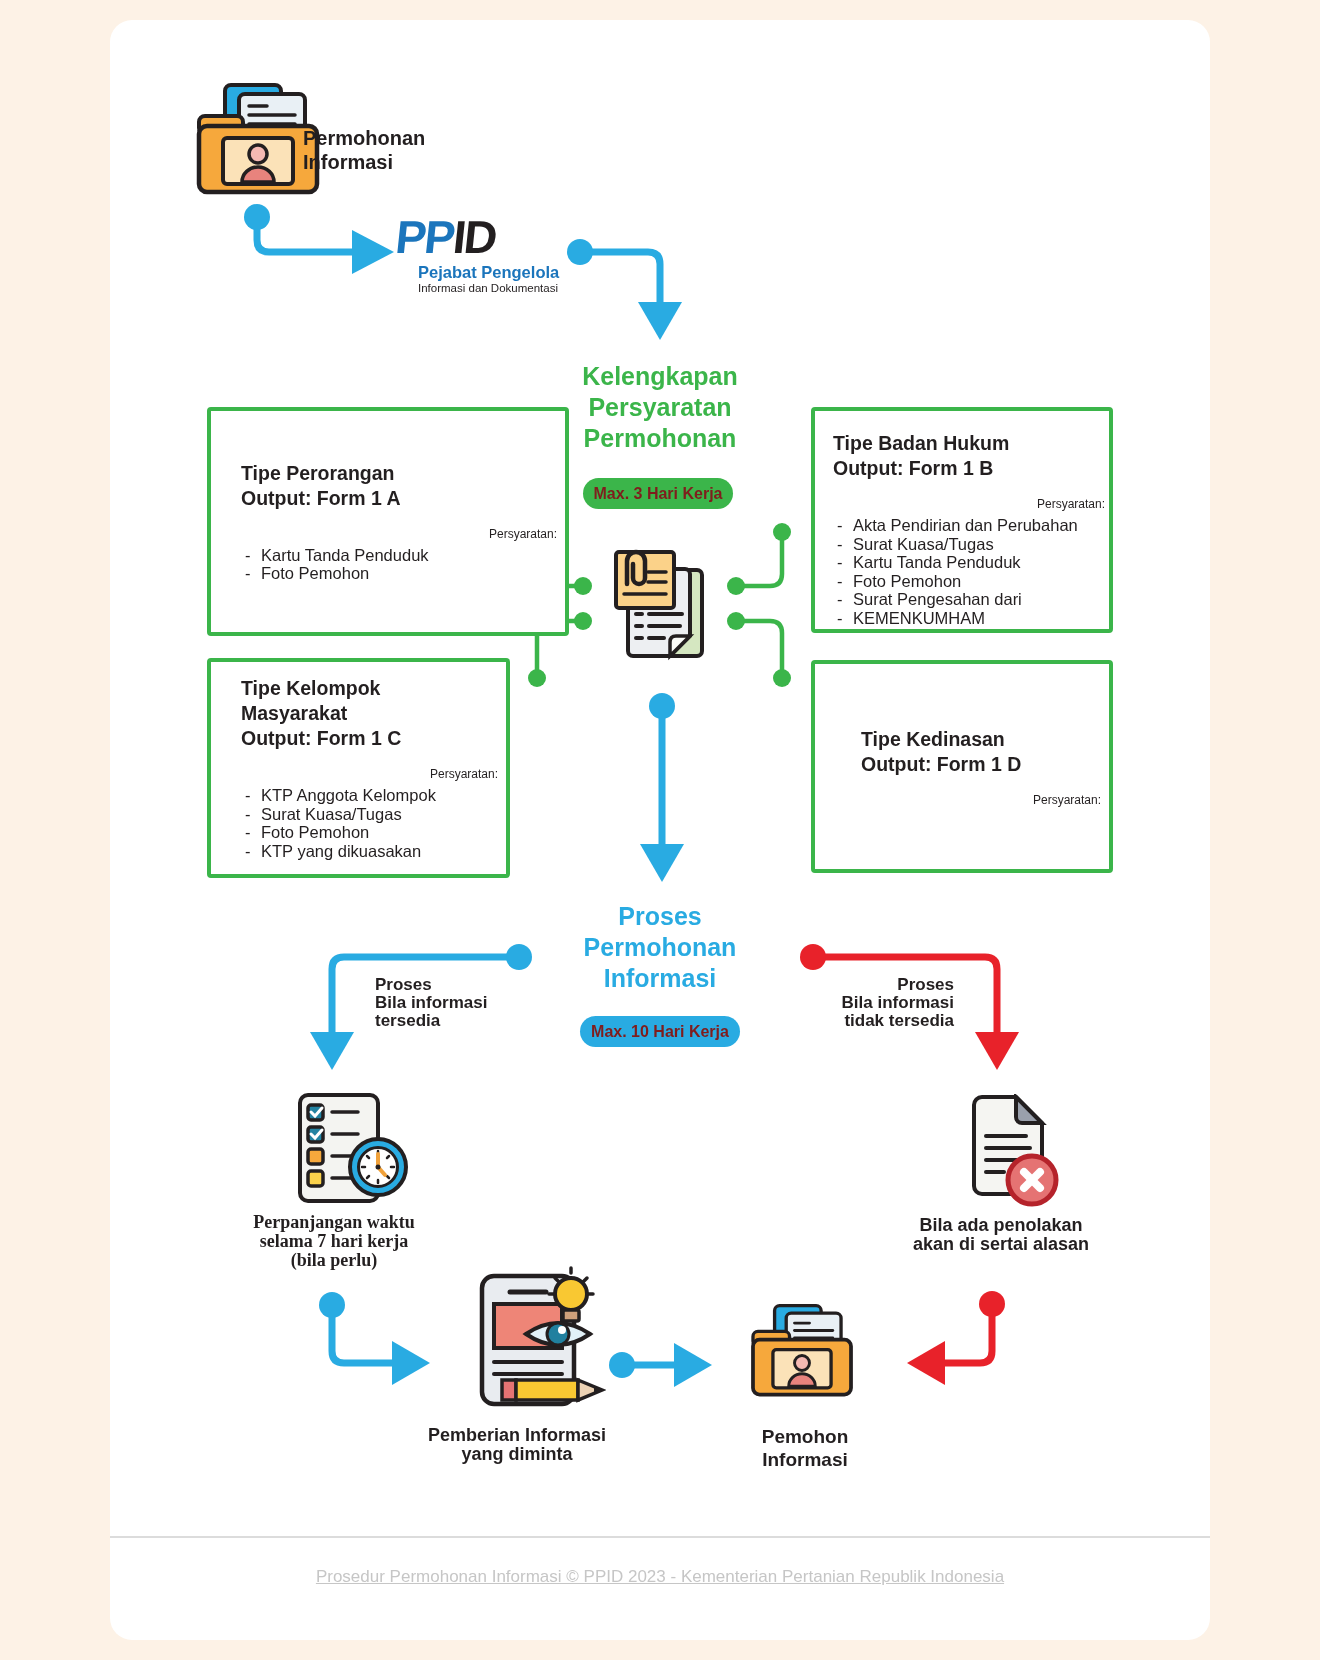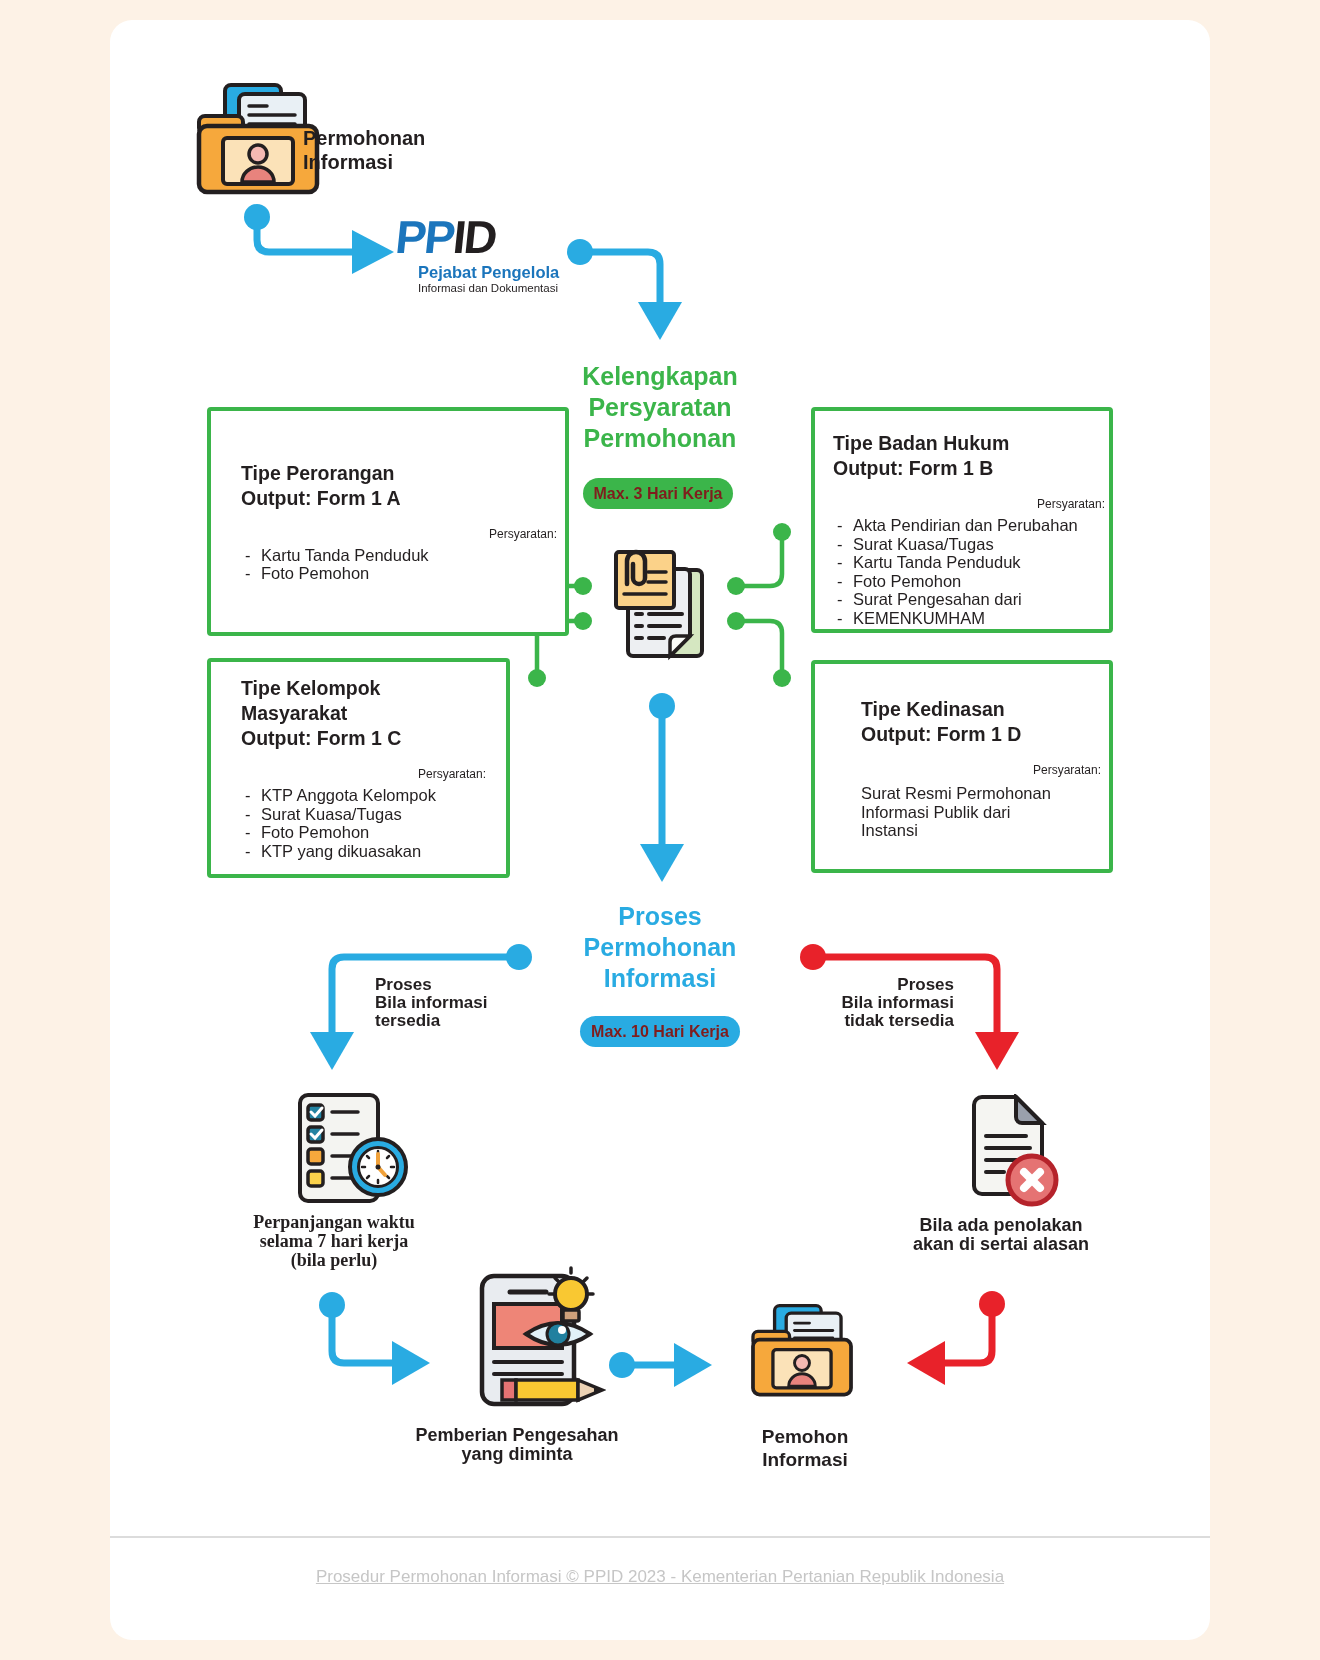--- a/index.html
+++ b/index.html
@@ -46,21 +46,21 @@
   .stage2-title{left:485px;top:901px;color:var(--blue);}
   .badge{position:absolute;height:31px;border-radius:16px;color:#7f1d1d;font-weight:bold;font-size:16px;line-height:31px;text-align:center;}
   .badge1{left:583px;top:478px;width:150px;background:var(--green);}
   .badge2{left:580px;top:1016px;width:160px;background:var(--blue);}
 
   
   .box{position:absolute;background:var(--card);border:4px solid var(--green);border-radius:4px;
        box-sizing:border-box;display:flex;flex-direction:column;justify-content:center;margin-top:45px;}
   .box1{left:207px;top:362px;width:362px;height:229px;padding:0 8px 0 30px;}
   .box2{left:811px;top:362px;width:302px;height:226px;justify-content:flex-start;padding:20px 4px 0 18px;}
-  .box3{left:207px;top:613px;width:303px;height:220px;padding:0 20px 0 30px;}
+  .box3{left:207px;top:613px;width:303px;height:220px;padding:0 8px 0 30px;}
   .box4{left:811px;top:615px;width:302px;height:213px;padding:4px 8px 0 46px;}
   .box-title{font-size:19.5px;font-weight:bold;line-height:25px;white-space:pre-line;}
   .req-label{margin-top:14px;font-size:12px;line-height:19px;text-align:right;}
   .req-list{margin:2px 0 0 0;padding:0;list-style:none;font-size:16.5px;line-height:18.5px;}
   .req-list li{position:relative;padding-left:20px;}
   .req-list li::before{content:"-";position:absolute;left:4px;}
   .body-text{margin-top:4px;font-size:16.5px;line-height:18.5px;white-space:pre-line;}
 
   
   .branch-label{font-size:17px;font-weight:bold;line-height:18px;}
@@ -207,23 +207,20 @@
       <li>Surat Kuasa/Tugas</li>
       <li>Foto Pemohon</li>
       <li>KTP yang dikuasakan</li>
     </ul>
   </div>
 
   <div class="box box4">
     <div class="box-title">Tipe Kedinasan
 Output: Form 1 D</div>
     <div class="req-label">Persyaratan:</div>
-    <div class="body-text">Surat Resmi Permohonan
-Informasi Publik dari
-Instansi</div>
   </div>
 
   <svg class="icon" style="left:612px;top:548px;" width="100" height="115" viewBox="0 0 100 115">
     <rect x="30" y="22" width="60" height="86" rx="5" fill="#d5e7c1" stroke="#231f20" stroke-width="4"></rect>
     <path d="M16,26 a5,5 0 0 1 5,-5 h52 a5,5 0 0 1 5,5 v62 l-20,20 h-37 a5,5 0 0 1 -5,-5 z" fill="#edeff2" stroke="#231f20" stroke-width="4"></path>
     <path d="M78,88 L58,108 L58,94 Q58,88 64,88 z" fill="#fafbf8" stroke="#231f20" stroke-width="3.5"></path>
     <g stroke="#231f20" stroke-width="4" stroke-linecap="round">
       <line x1="24" y1="66" x2="30" y2="66"></line>
         <line x1="37" y1="66" x2="70" y2="66"></line>
       <line x1="24" y1="78" x2="30" y2="78"></line>
@@ -324,21 +321,21 @@
     <circle cx="119" cy="28" r="16" fill="#f9c832" stroke="#231f20" stroke-width="4"></circle>
     <rect x="111" y="44" width="16" height="11" rx="2" fill="#cfa07b" stroke="#231f20" stroke-width="3.5"></rect>
     <path d="M74,68 Q106,46 138,68 Q106,90 74,68 z" fill="#e2f1f8" stroke="#231f20" stroke-width="4"></path>
     <circle cx="106" cy="68" r="11" fill="#20809f" stroke="#231f20" stroke-width="3"></circle>
     <circle cx="110" cy="64" r="4" fill="#ffffff"></circle>
     <rect x="50" y="114" width="14" height="20" fill="#e57373" stroke="#231f20" stroke-width="3.5"></rect>
     <rect x="64" y="114" width="62" height="20" fill="#f9c832" stroke="#231f20" stroke-width="3.5"></rect>
     <polygon points="126,114 150,124 126,134" fill="#ecd2b4" stroke="#231f20" stroke-width="3.5"></polygon>
     <polygon points="150,124 142,120 142,128" fill="#231f20"></polygon>
   </svg>
-  <div class="txt step-note delivery-note">Pemberian Pengesahan
+  <div class="txt step-note delivery-note">Pemberian Informasi
 yang diminta</div>
 
   <svg class="icon" style="left:748px;top:1303px;" width="108" height="95" viewBox="0 0 130 114">
     <rect x="32" y="3" width="56" height="50" rx="6" fill="#29abe2" stroke="#231f20" stroke-width="4"></rect>
     <rect x="46" y="12" width="66" height="54" rx="6" fill="#e9f0f5" stroke="#231f20" stroke-width="4"></rect>
     <g stroke="#231f20" stroke-width="3.5" stroke-linecap="round">
       <line x1="56" y1="24" x2="74" y2="24"></line>
         <line x1="56" y1="33" x2="102" y2="33"></line>
       <line x1="56" y1="42" x2="102" y2="42"></line>
         <line x1="56" y1="51" x2="94" y2="51"></line>

